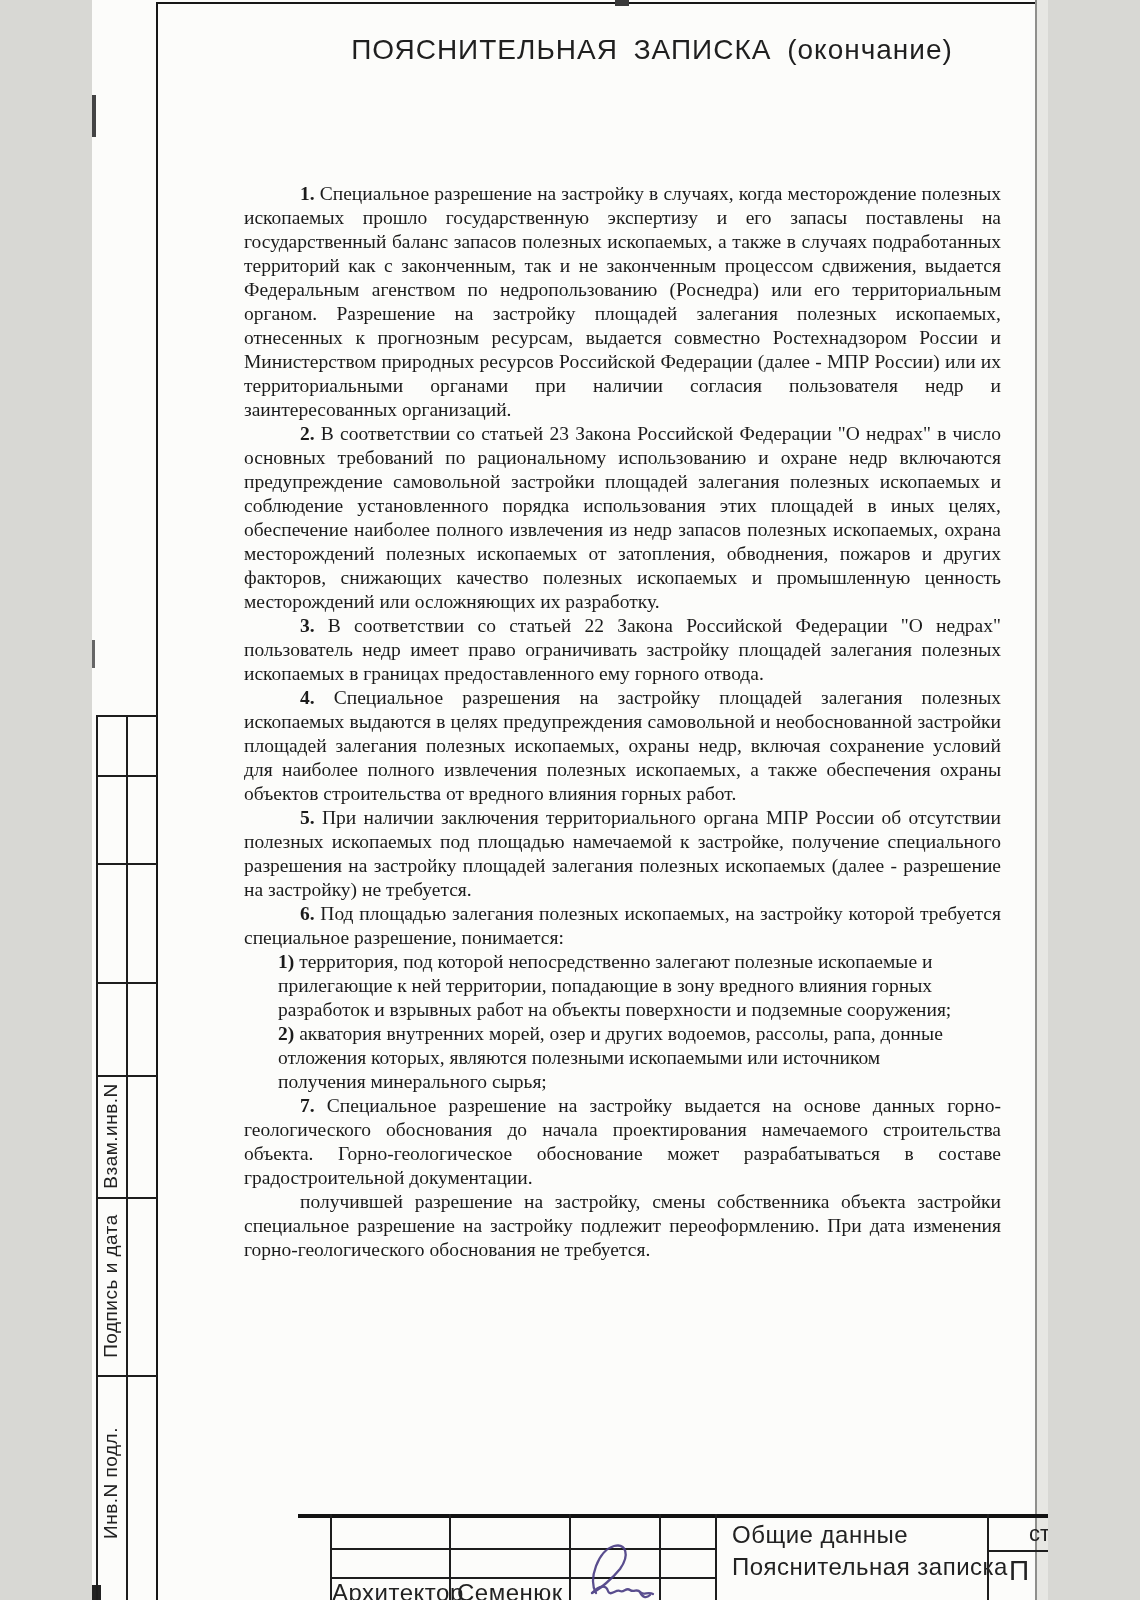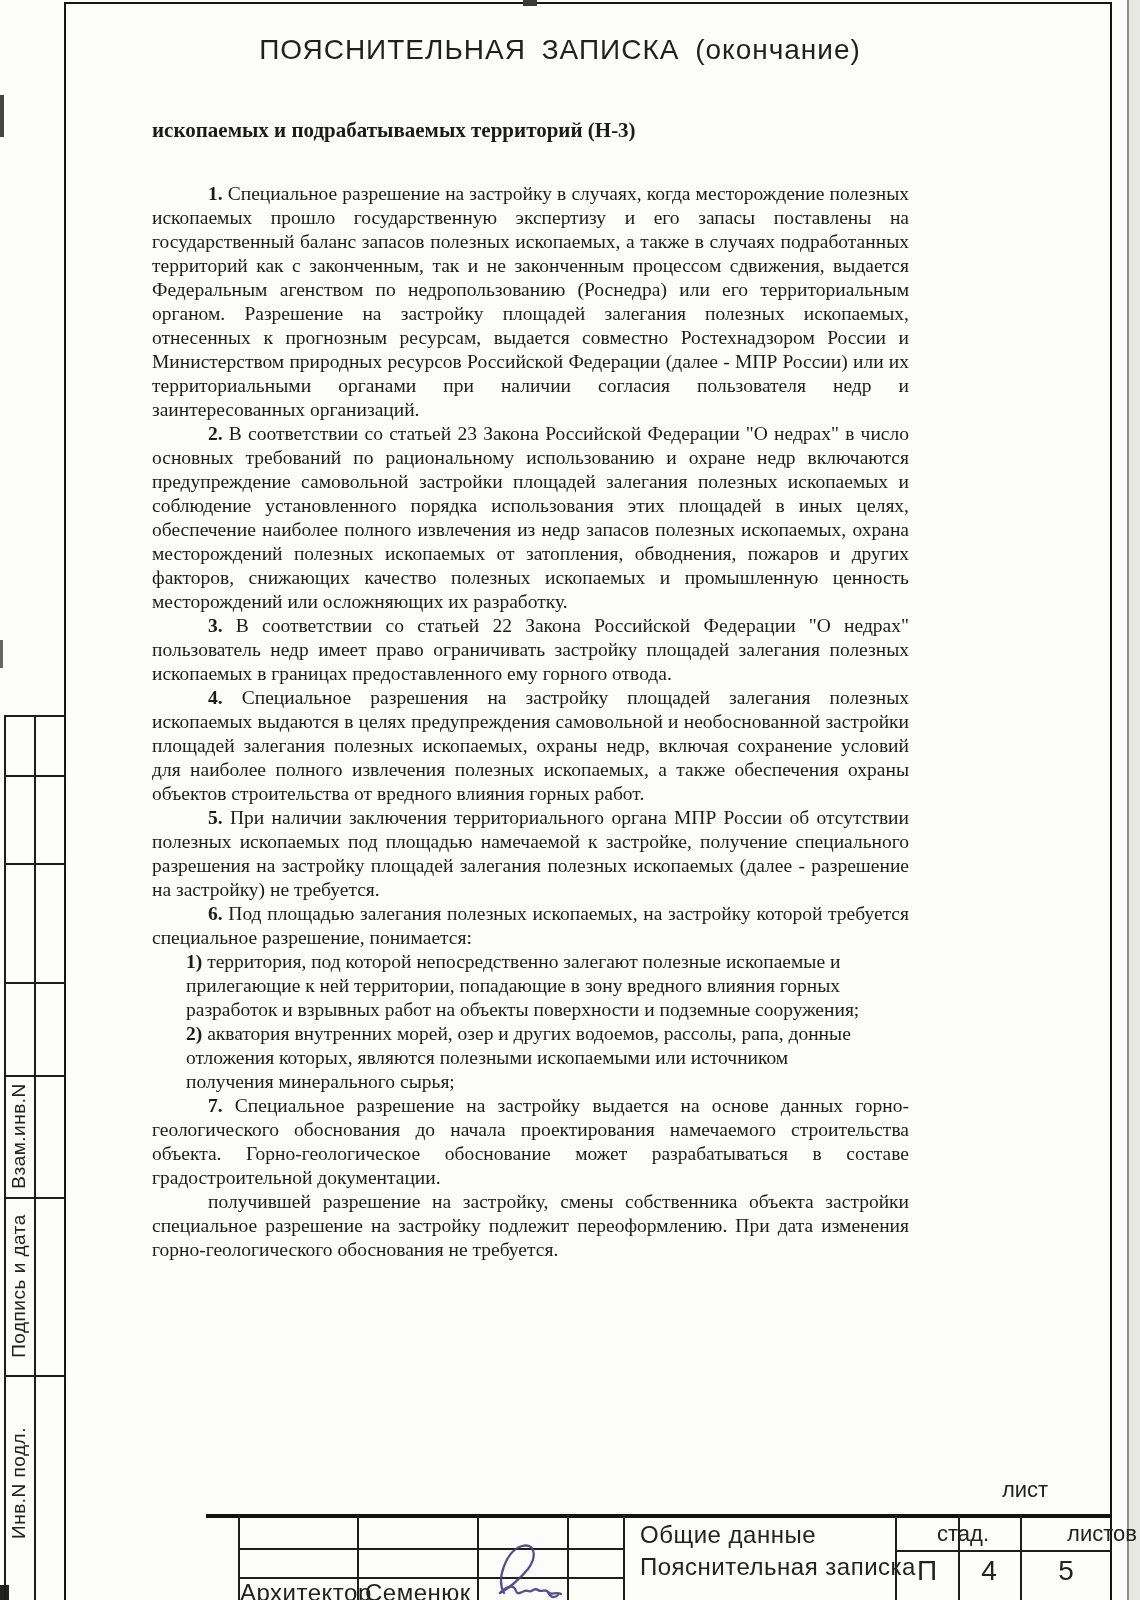--- a/index.html
+++ b/index.html
@@ -1,17 +1,17 @@
 <!DOCTYPE html>
 <html><head>
 <meta charset="utf-8">
 <style>
   html,body{margin:0;padding:0;background:#d8d8d4;}
   #page{
-    position:relative;width:1140px;height:1600px;margin:0 auto;
+    position:relative;width:956px;height:1600px;margin:0 auto;
     background:#fcfcfa;overflow:hidden;
     font-family:"Liberation Serif", serif;color:#1b1b1b;
   }
   .gost{font-family:"Liberation Sans", sans-serif;color:#222;}
   
   .frame{position:absolute;left:64px;top:2px;width:1044px;height:1598px;
     border-left:2.5px solid #161616;border-top:2.5px solid #161616;border-right:2.5px solid #161616;}
   .hline{position:absolute;background:#1d1d1d;height:1.6px;}
   .vline{position:absolute;background:#1d1d1d;width:1.6px;}
   .thick{height:3.5px;background:#121212;}
@@ -51,21 +51,20 @@
   <div class="edge-shadow"></div>
   <div class="edge-line"></div>
   <div class="smudge" style="left:523px;top:0;width:14px;height:6px"></div>
   <div class="smudge" style="left:0;top:95px;width:4px;height:42px;background:#444"></div>
   <div class="smudge" style="left:0;top:640px;width:3px;height:28px;background:#666"></div>
   <div class="smudge" style="left:0;top:1585px;width:9px;height:15px;background:#222"></div>
 
   <div class="doc-title gost">ПОЯСНИТЕЛЬНАЯ ЗАПИСКА (окончание)</div>
 
   <div class="heading">
-    <div>ископаемых и подрабатываемых территорий (Н-3)</div>
   </div>
 
   <div class="body-text">
     <div class="para"><span class="pnum">1.</span><span> Специальное разрешение на застройку в случаях, когда месторождение полезных ископаемых прошло государственную экспертизу и его запасы поставлены на государственный баланс запасов полезных ископаемых, а также в случаях подработанных территорий как с законченным, так и не законченным процессом сдвижения, выдается Федеральным агенством по недропользованию (Роснедра) или его территориальным органом. Разрешение на застройку площадей залегания полезных ископаемых, отнесенных к прогнозным ресурсам, выдается совместно Ростехнадзором России и Министерством природных ресурсов Российской Федерации (далее - МПР России) или их территориальными органами при наличии согласия пользователя недр и заинтересованных организаций.</span></div>
     <div class="para"><span class="pnum">2.</span><span> В соответствии со статьей 23 Закона Российской Федерации "О недрах" в число основных требований по рациональному использованию и охране недр включаются предупреждение самовольной застройки площадей залегания полезных ископаемых и соблюдение установленного порядка использования этих площадей в иных целях, обеспечение наиболее полного извлечения из недр запасов полезных ископаемых, охрана месторождений полезных ископаемых от затопления, обводнения, пожаров и других факторов, снижающих качество полезных ископаемых и промышленную ценность месторождений или осложняющих их разработку.</span></div>
     <div class="para"><span class="pnum">3.</span><span> В соответствии со статьей 22 Закона Российской Федерации "О недрах" пользователь недр имеет право ограничивать застройку площадей залегания полезных ископаемых в границах предоставленного ему горного отвода.</span></div>
     <div class="para"><span class="pnum">4.</span><span> Специальное разрешения на застройку площадей залегания полезных ископаемых выдаются в целях предупреждения самовольной и необоснованной застройки площадей залегания полезных ископаемых, охраны недр, включая сохранение условий для наиболее полного извлечения полезных ископаемых, а также обеспечения охраны объектов строительства от вредного влияния горных работ.</span></div>
     <div class="para"><span class="pnum">5.</span><span> При наличии заключения территориального органа МПР России об отсутствии полезных ископаемых под площадью намечаемой к застройке, получение специального разрешения на застройку площадей залегания полезных ископаемых (далее - разрешение на застройку) не требуется.</span></div>
     <div class="para"><span class="pnum">6.</span><span> Под площадью залегания полезных ископаемых, на застройку которой требуется специальное разрешение, понимается:</span></div>
     <div class="sub"><span class="pnum">1)</span><span> территория, под которой непосредственно залегают полезные ископаемые и прилегающие к ней территории, попадающие в зону вредного влияния горных разработок и взрывных работ на объекты поверхности и подземные сооружения;</span></div>

